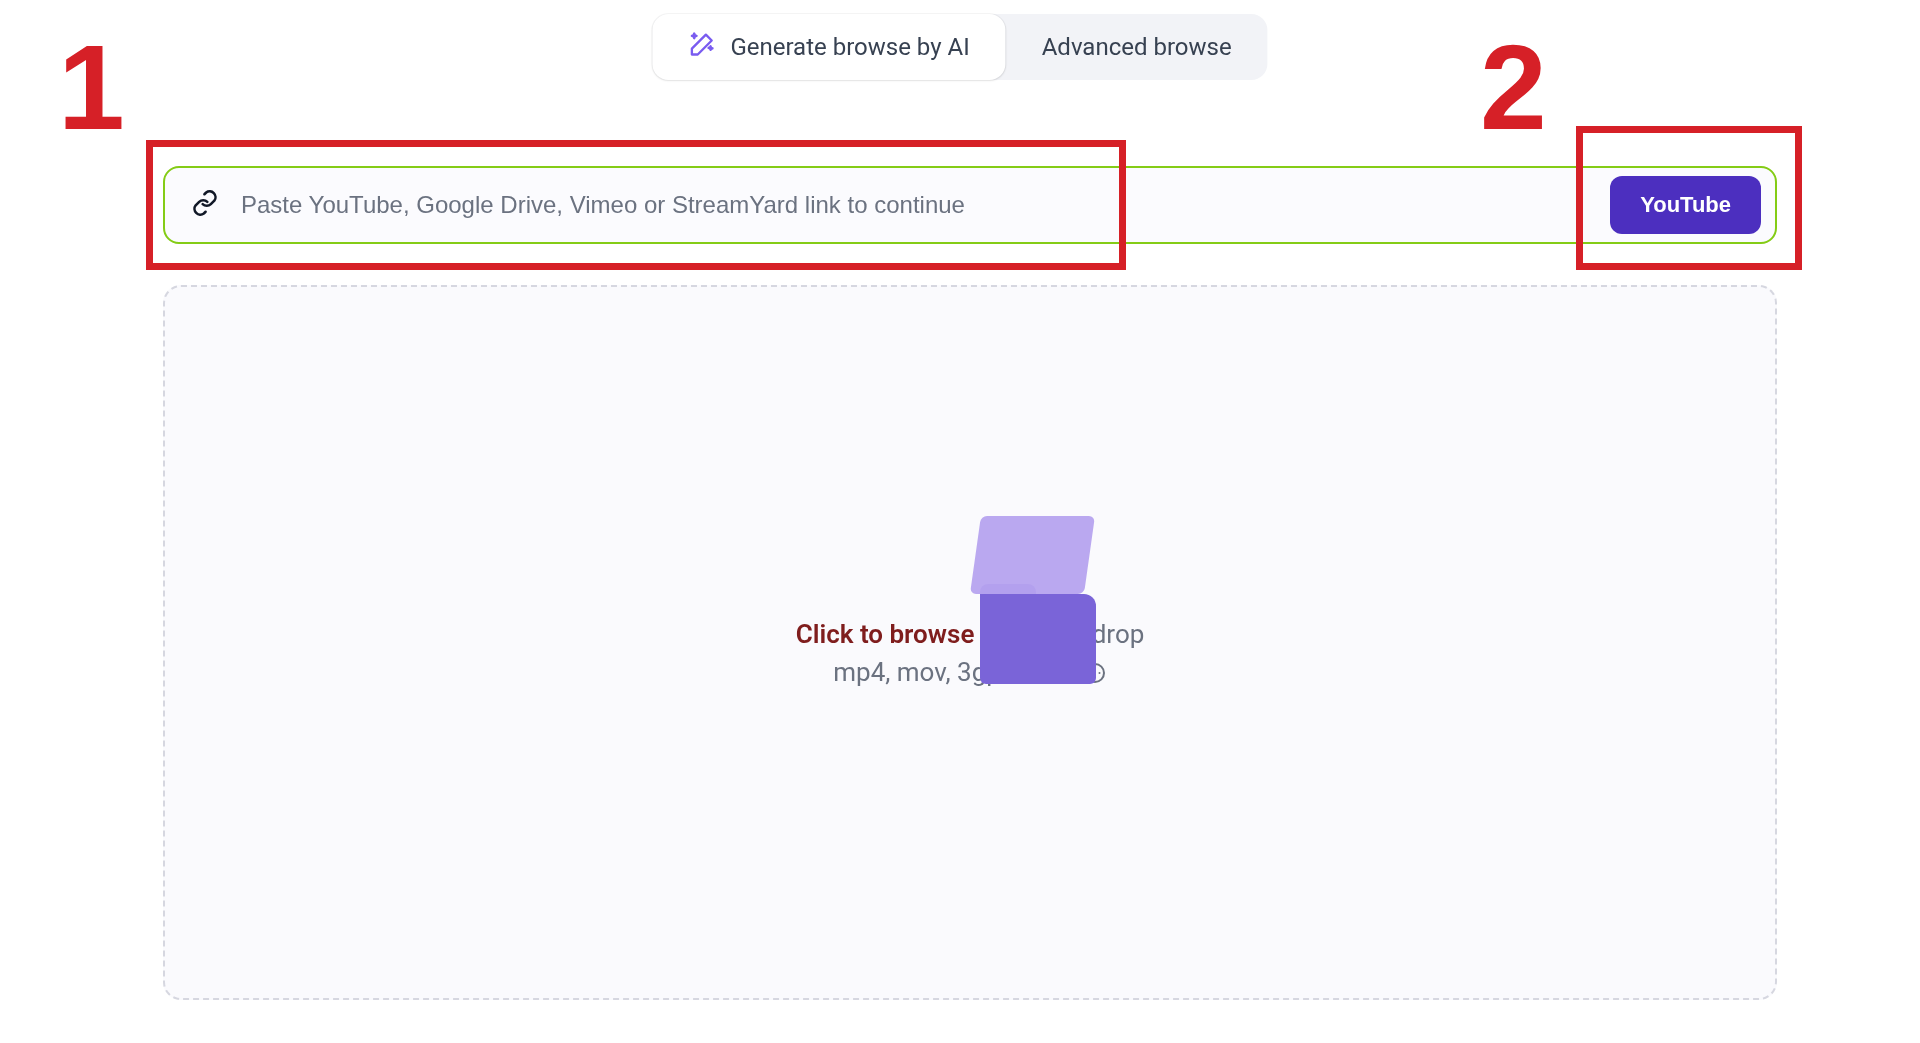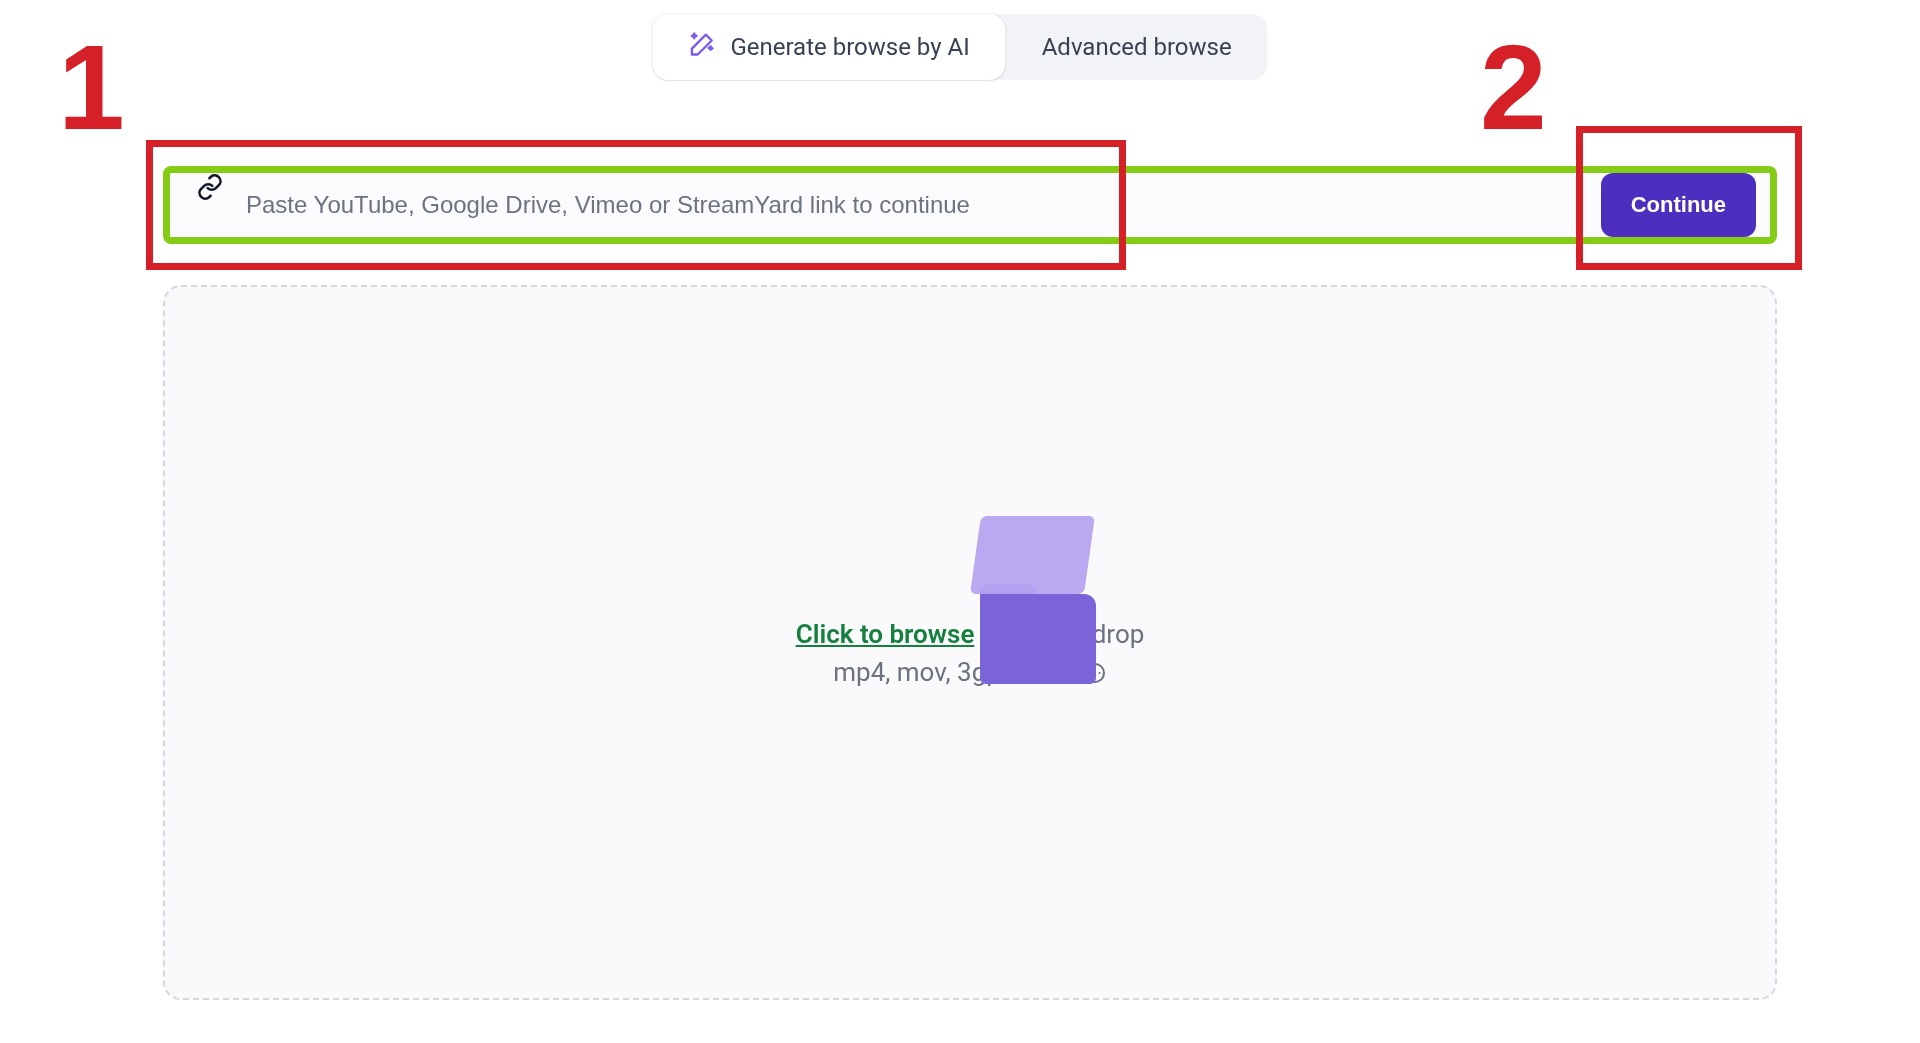--- a/index.html
+++ b/index.html
@@ -39,23 +39,24 @@
   }
 
   
   .url-row {
     position: absolute;
     top: 166px;
     left: 163px;
     width: 1614px;
     height: 78px;
     background: #fbfbfe;
-    border: 7px solid #84cc16;
-    border-radius: 8px;
-    display: flex;
+    border: 2px solid #84cc16;
+    border-radius: 16px;
+    display: flex;
+    align-items: center;
     padding: 0 14px 0 26px;
     gap: 22px;
   }
   .url-input {
     flex: 1;
     border: none;
     background: transparent;
     font-size: 24px;
     color: #111827;
     outline: none;
@@ -87,21 +88,21 @@
     align-items: center;
     justify-content: center;
     gap: 22px;
     cursor: pointer;
   }
   .drop-text {
     font-size: 26px;
     text-align: center;
     line-height: 1.45;
   }
-  .drop-text .accent { color: #15803d; font-weight: 600; text-decoration: underline; }
+  .drop-text .accent { color: #7f1d1d; font-weight: 600; }
   .drop-text .muted  { color: #6b7280; }
   .more-icon {
     display: inline-flex;
     vertical-align: -4px;
     margin-left: 6px;
   }
 
   
   .annot-num {
     position: absolute;
@@ -172,21 +173,21 @@
 </div>
 
 <div class="url-row">
   <span>
     <svg class="link-svg" viewBox="0 0 24 24" fill="none" stroke="#111827" stroke-width="2.2" stroke-linecap="round" stroke-linejoin="round">
       <path d="M10 13a5 5 0 0 0 7 0l3-3a5 5 0 0 0-7-7l-1.5 1.5"></path>
       <path d="M14 11a5 5 0 0 0-7 0l-3 3a5 5 0 0 0 7 7l1.5-1.5"></path>
     </svg>
   </span>
   <input class="url-input" type="text" placeholder="Paste YouTube, Google Drive, Vimeo or StreamYard link to continue" style="">
-  <button class="continue-btn">Continue</button>
+  <button class="continue-btn">YouTube</button>
 </div>
 
 <div class="dropzone">
   <span>
     <span class="folder">
       <span class="folder-tab"></span>
       <span class="folder-back"></span>
       <span class="folder-front"></span>
     </span>
   </span>

